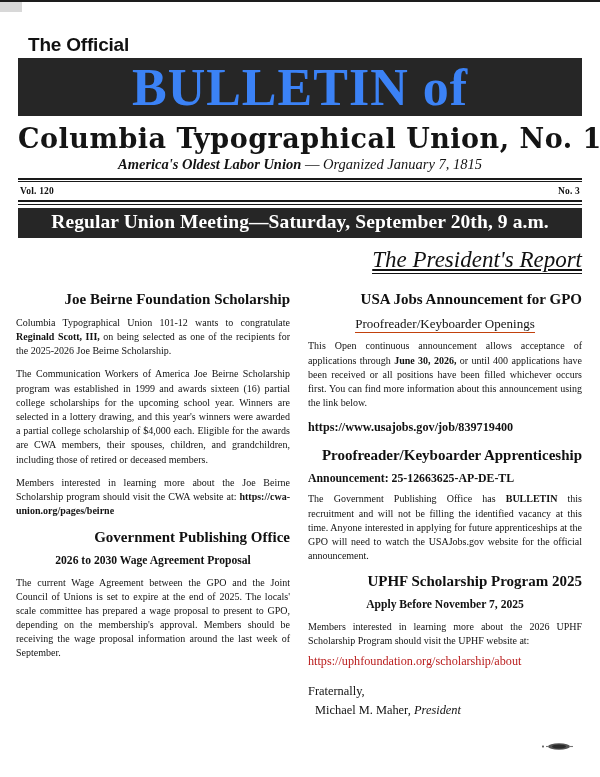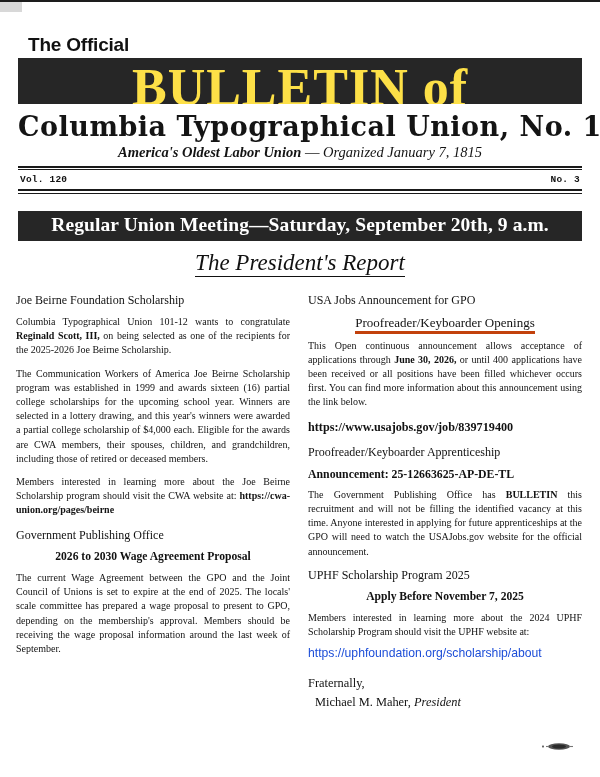--- a/index.html
+++ b/index.html
@@ -47,23 +47,23 @@
     font-weight: bold;
     font-size: 19px;
     letter-spacing: -0.2px;
     color: #111111;
     margin: 27px 0 2px 10px;
     line-height: 1.1;
   }
 
   .bulletin-bar {
     background: #262626;
-    color: #fde047;
-    text-align: center;
-    height: 46px;
+    color: #3b82f6;
+    text-align: center;
+    height: 58px;
     line-height: 58px;
     margin: 0 0 0 0;
     overflow: hidden;
   }
   .bulletin-bar span {
     font-family: "Liberation Serif", serif;
     font-weight: bold;
     font-size: 52px;
     letter-spacing: 1px;
     display: inline-block;
@@ -100,21 +100,21 @@
     border-top: 2.4px solid #1a1a1a;
     border-bottom: 1px solid #1a1a1a;
     height: 1.6px;
     margin: 0;
   }
 
   .volline {
     display: flex;
     justify-content: space-between;
     align-items: center;
-    font-family: Liberation Mono, monospace;
+    font-family: Liberation Serif, serif;
     font-weight: bold;
     font-size: 9.5px;
     letter-spacing: 0.2px;
     padding: 4px 2px 4px 2px;
     color: #111111;
     gap: 6px;
   }
   .volline .mid {
     flex: 1;
     text-align: center;
@@ -123,68 +123,69 @@
 
   .meeting-bar {
     background: #262626;
     color: #ffffff;
     text-align: center;
     font-family: "Liberation Serif", serif;
     font-weight: bold;
     font-size: 19.5px;
     letter-spacing: 0.1px;
     padding: 3px 0 5px 0;
-    margin-top: 17px;
+    margin-top: 3px;
   }
 
   .report-title {
-    text-align: center;
+    text-align: right;
     font-family: "Liberation Serif", serif;
     font-style: italic;
     font-size: 23px;
     margin: 9px 0 9px 0;
     color: #111111;
+    text-decoration: underline;
   }
   .report-title span {
     border-bottom: 1.2px solid #111111;
     padding-bottom: 1px;
   }
 
   .columns {
     display: flex;
     gap: 18px;
     padding: 0 16px;
     box-sizing: border-box;
   }
   .col {
     width: 274px;
     box-sizing: border-box;
   }
 
   h3.head {
-    text-align: left;
-    font-family: "Liberation Serif", serif;
-    font-weight: normal;
-    font-size: 12px;
+    text-align: right;
+    font-family: "Liberation Serif", serif;
+    font-weight: bold;
+    font-size: 15px;
     margin: 0 0 7px 0;
     line-height: 1.25;
     color: #111111;
   }
   h3.head.spaced { margin-top: 10px; }
   h4.subhead {
     text-align: center;
     font-family: "Liberation Serif", serif;
     font-weight: bold;
     font-size: 11.6px;
     margin: 0 0 7px 0;
     line-height: 1.25;
     color: #111111;
   }
   h4.subhead.underline span {
-    border-bottom: 3px solid #c2410c;
+    border-bottom: 1px solid #c2410c;
     padding-bottom: 1px;
     font-size: 13px;
     font-weight: normal;
   }
 
   p.body {
     text-align: justify;
     font-family: "Liberation Serif", serif;
     font-size: 10px;
     line-height: 1.42;
@@ -198,26 +199,26 @@
 
   p.urlline {
     font-family: "Liberation Serif", serif;
     font-size: 12.2px;
     font-weight: bold;
     line-height: 1.42;
     margin: 0 0 9px 0;
     color: #121212;
   }
   p.urlplain {
-    font-family: Liberation Sans, sans-serif;
+    font-family: Liberation Serif, serif;
     font-size: 12.2px;
     font-weight: normal;
     line-height: 1.42;
     margin: 0 0 12px 0;
-    color: #1d4ed8;
+    color: #b91c1c;
   }
   p.announce {
     font-family: "Liberation Serif", serif;
     font-size: 11.8px;
     font-weight: bold;
     margin: 0 0 6px 0;
     color: #121212;
   }
   p.signoff {
     font-family: "Liberation Serif", serif;
@@ -309,21 +310,21 @@
       <h3 class="head">Proofreader/Keyboarder Apprenticeship</h3>
 
       <p class="announce">Announcement: 25-12663625-AP-DE-TL</p>
 
       <p class="body"><span>The Government Publishing Office has </span><b>BULLETIN</b><span> this recruitment and will not be filling the identified vacancy at this time. Anyone interested in applying for future apprenticeships at the GPO will need to watch the USAJobs.gov website for the official announcement.</span></p>
 
       <h3 class="head">UPHF Scholarship Program 2025</h3>
 
       <h4 class="subhead">Apply Before November 7, 2025</h4>
 
-      <p class="body tight">Members interested in learning more about the 2024 UPHF Scholarship Program should visit the UPHF website at:</p>
+      <p class="body tight">Members interested in learning more about the 2026 UPHF Scholarship Program should visit the UPHF website at:</p>
 
       <p class="urlplain">https://uphfoundation.org/scholarship/about</p>
 
       <p class="signoff">Fraternally,</p>
       <p class="signoff"><span class="name">Michael M. Maher, </span><i>President</i></p>
 
     </div>
 
   </div>
 

